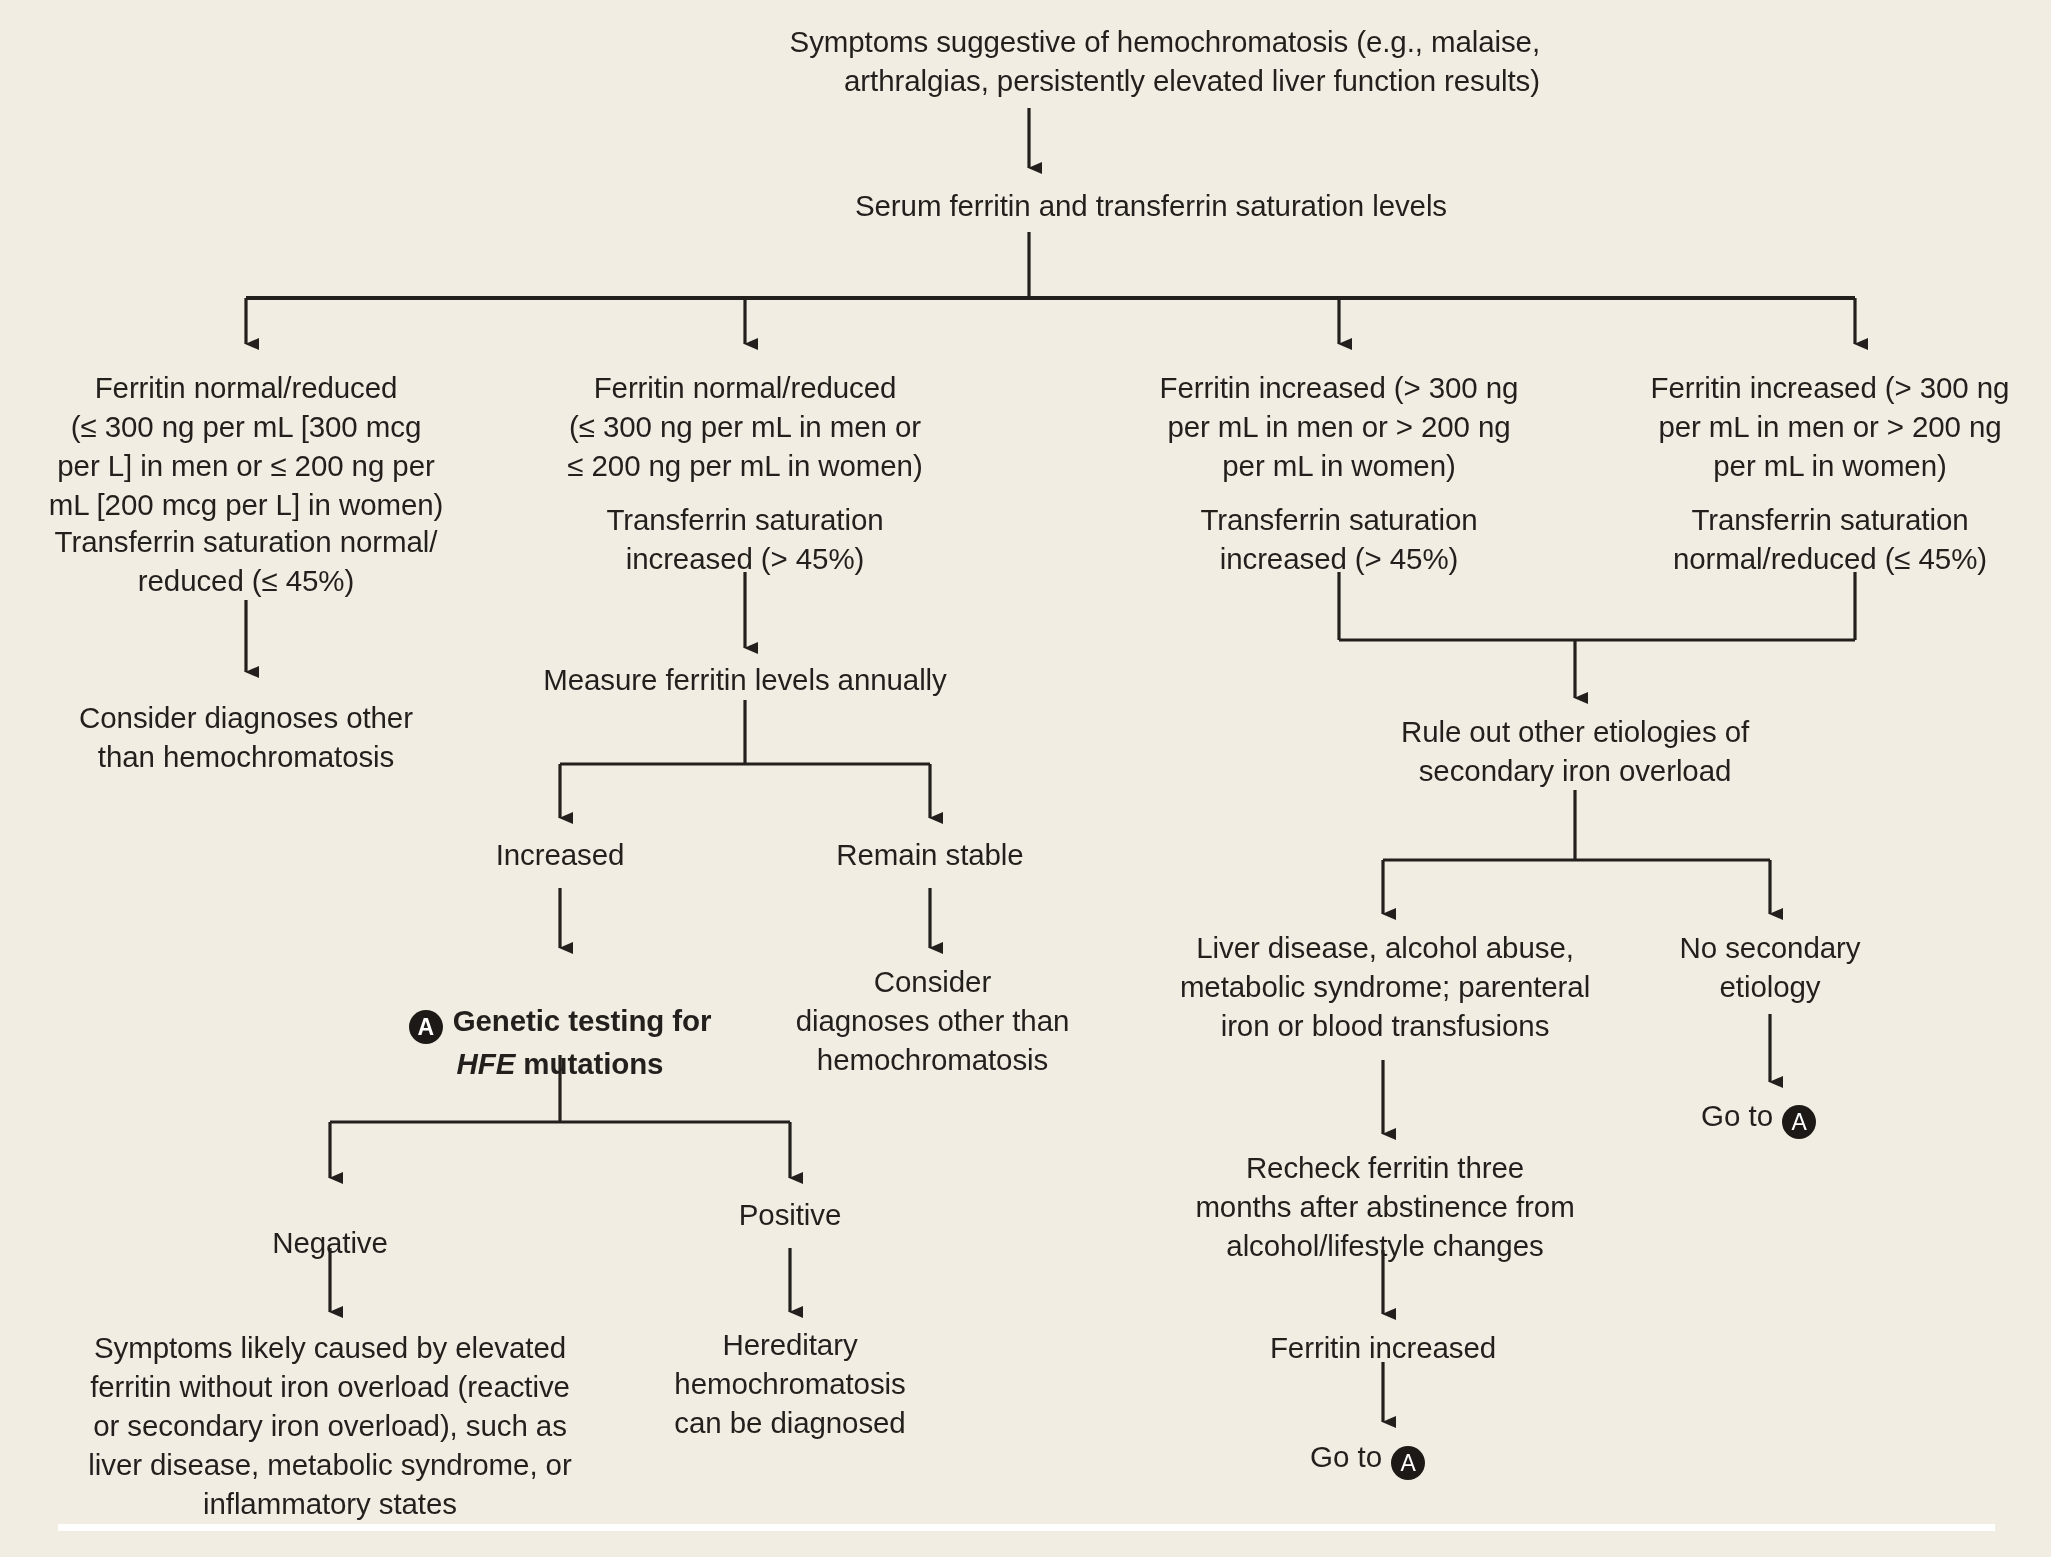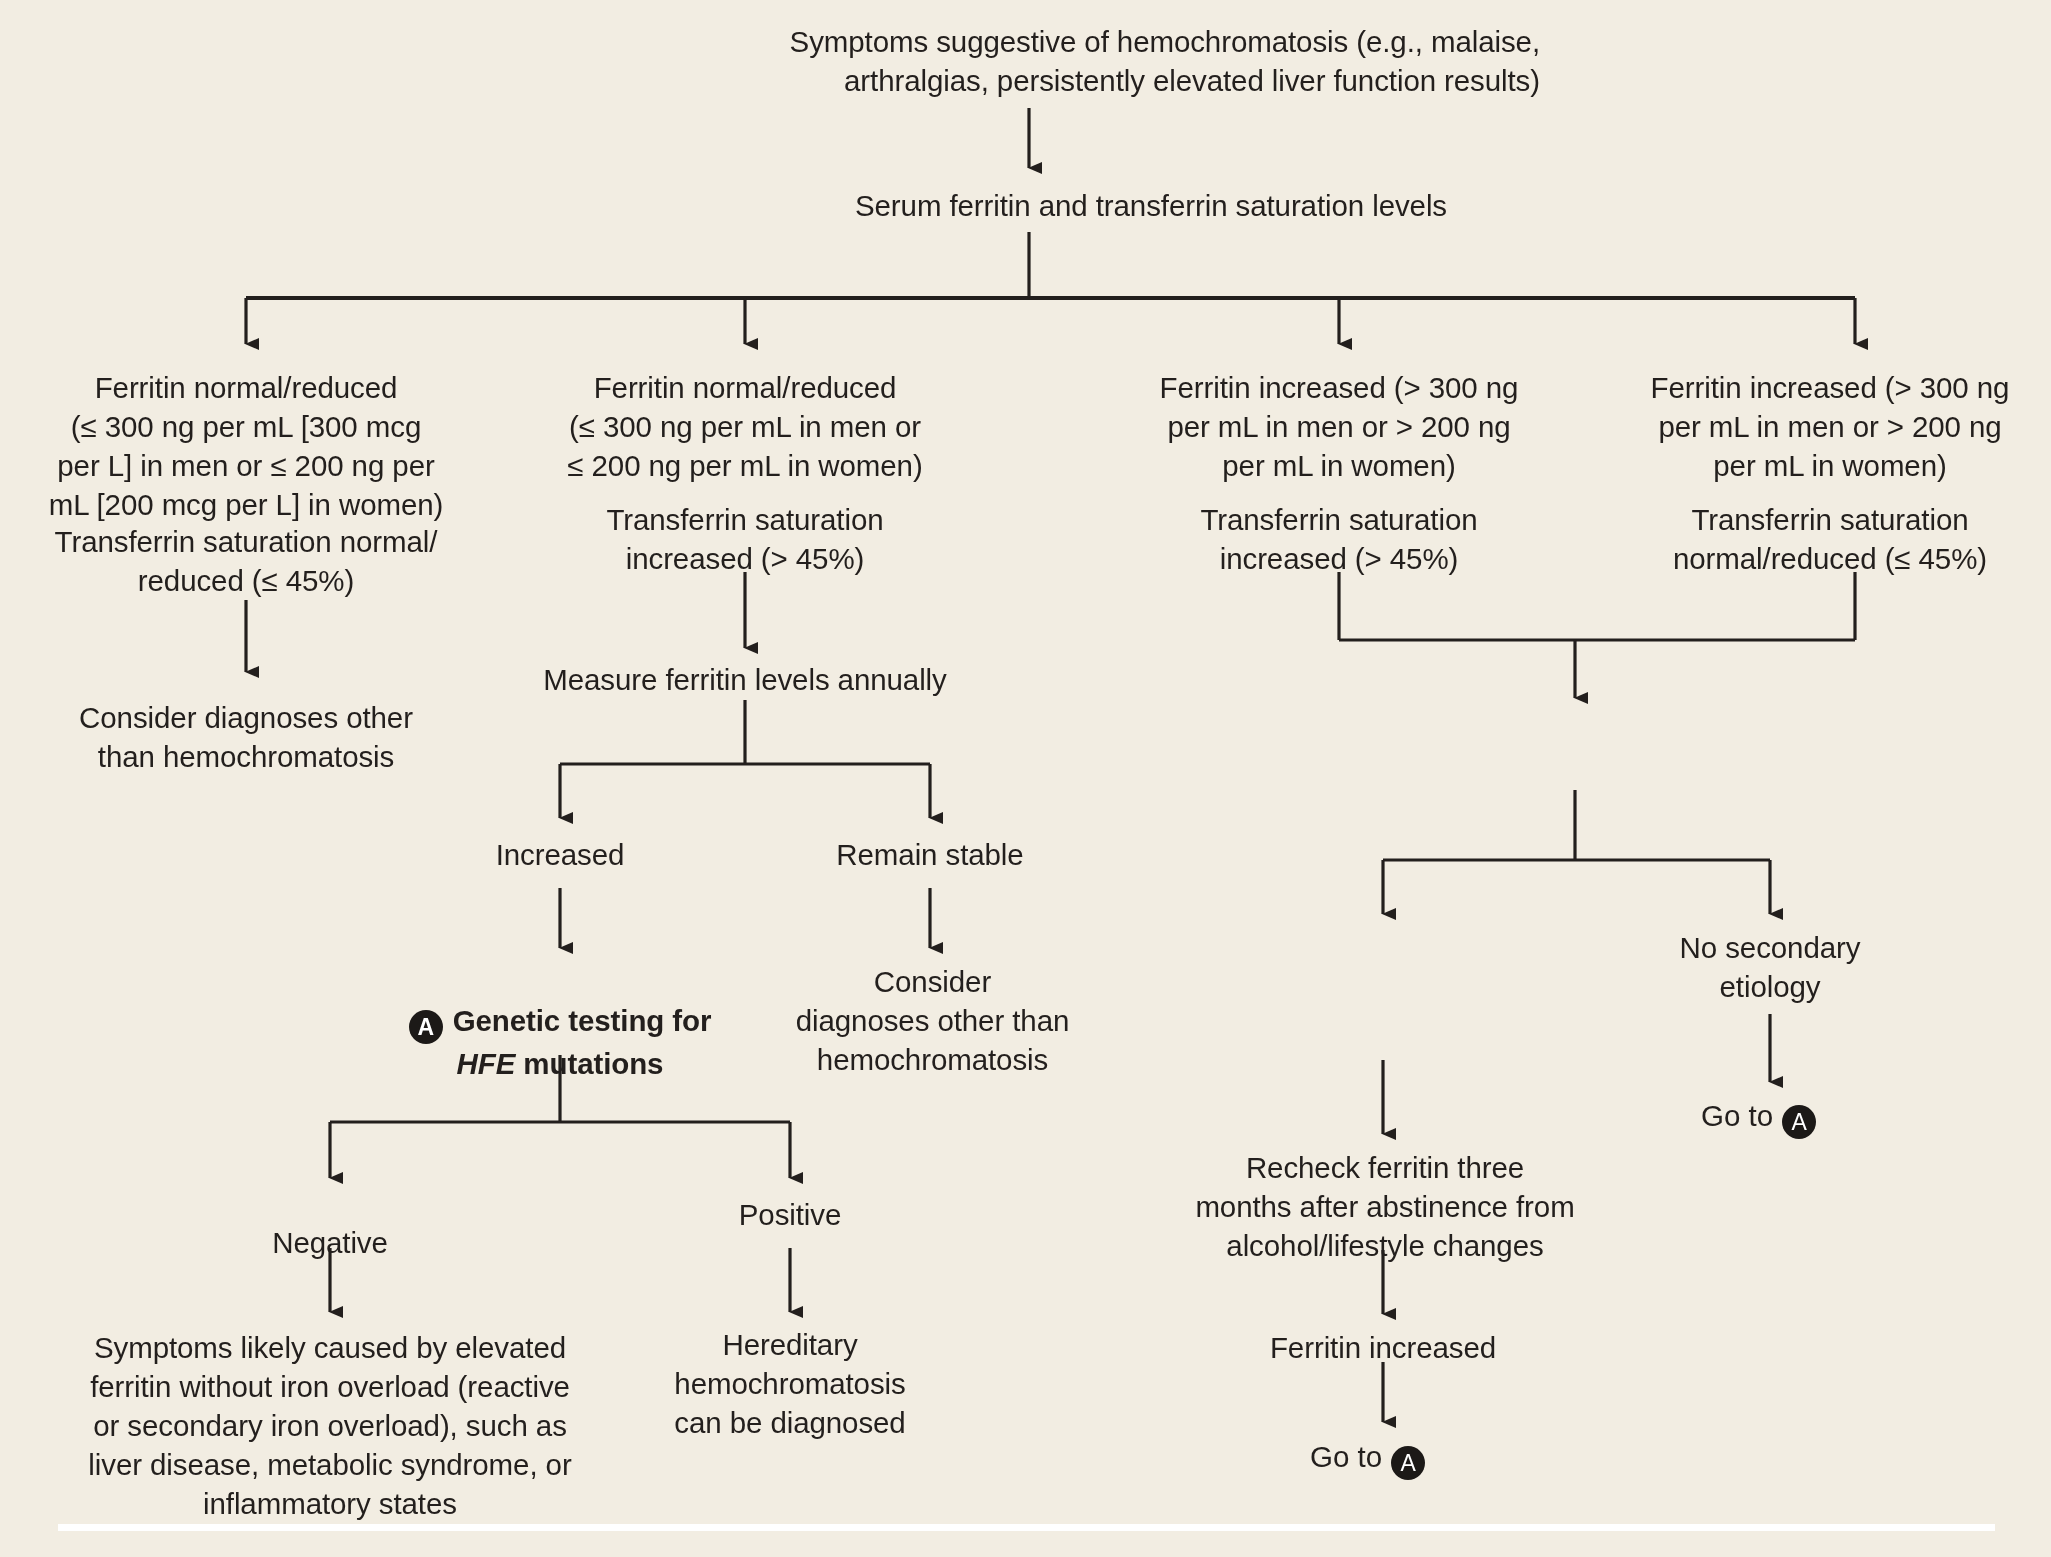--- a/index.html
+++ b/index.html
@@ -172,21 +172,26 @@
 per mL in women)</div>
   <div class="node" style="left:1169px; top:500px; width:340px;">Transferrin saturation
 increased (&gt; 45%)</div>
 
   <div class="node" style="left:1630px; top:368px; width:400px;">Ferritin increased (&gt; 300 ng
 per mL in men or &gt; 200 ng
 per mL in women)</div>
   <div class="node" style="left:1625px; top:500px; width:410px;">Transferrin saturation
 normal/reduced (≤ 45%)</div>
 
-
+  <div class="node" style="left:1365px; top:712px; width:420px;">Rule out other etiologies of
+secondary iron overload</div>
+
+  <div class="node" style="left:1160px; top:928px; width:450px;">Liver disease, alcohol abuse,
+metabolic syndrome; parenteral
+iron or blood transfusions</div>
   <div class="node" style="left:1645px; top:928px; width:250px;">No secondary
 etiology</div>
 
   <div class="node" style="left:1160px; top:1148px; width:450px;">Recheck ferritin three
 months after abstinence from
 alcohol/lifestyle changes</div>
   <div class="node" style="left:1228px; top:1328px; width:310px;">Ferritin increased</div>
 
   <div class="goto-row" style="left:1310px; top:1437px;">
     <span>Go to</span><span class="badge">A</span>

